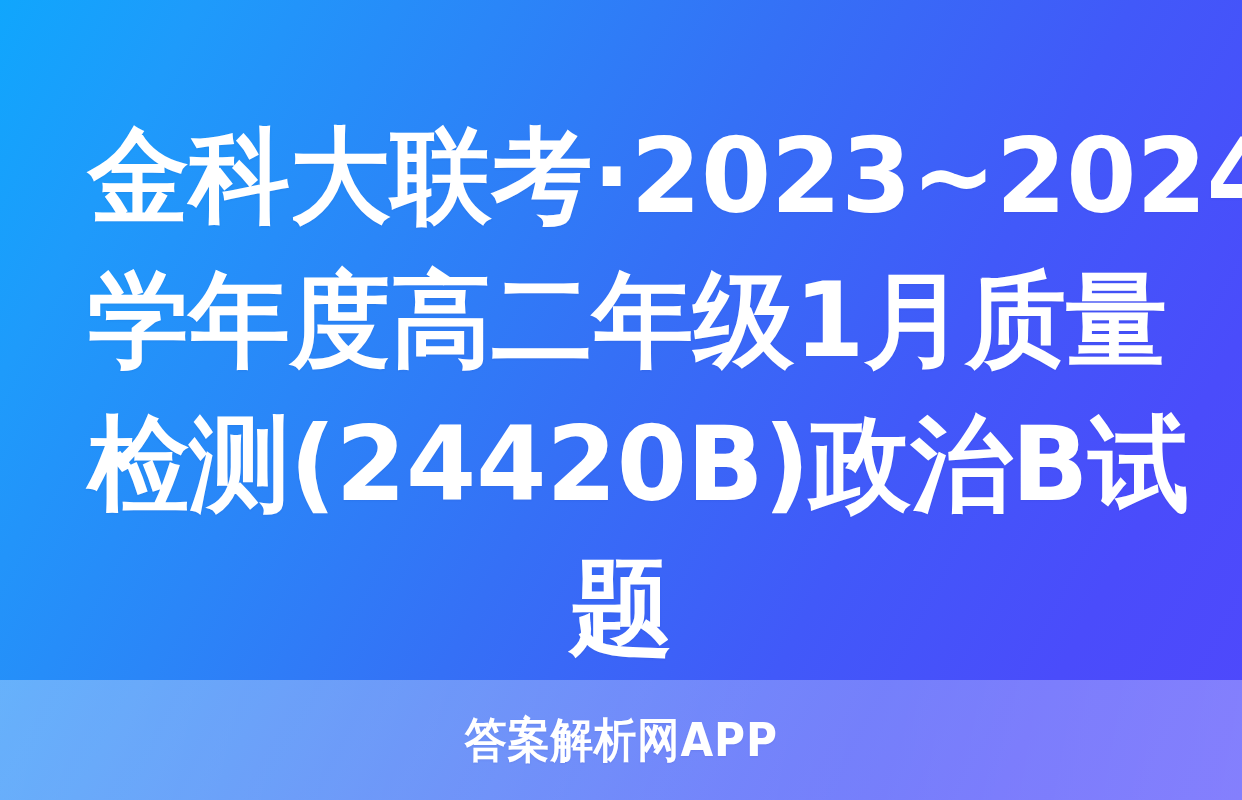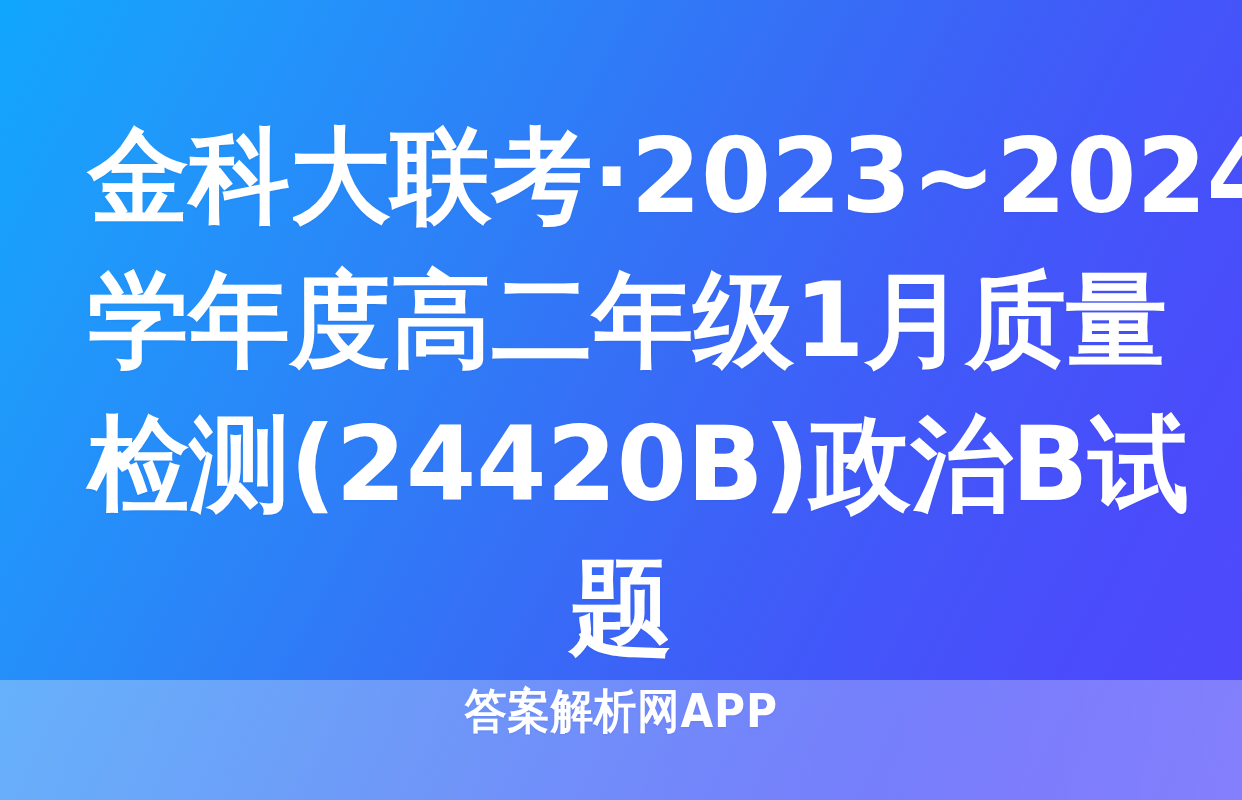--- a/index.html
+++ b/index.html
@@ -60,21 +60,21 @@
     left: 0;
     right: 0;
     top: 680px;
     height: 120px;
     background: linear-gradient(100deg,
                 rgba(255,255,255,0.30) 0%,
                 rgba(255,255,255,0.28) 40%,
                 rgba(255,255,255,0.26) 70%,
                 rgba(255,255,255,0.30) 100%);
     display: flex;
-    align-items: flex-start;
+    align-items: center;
     justify-content: center;
   }
 
   #footer-text {
     color: #ffffff;
     font-size: 47px;
     font-weight: 700;
     letter-spacing: 1px;
     transform: scaleX(0.9);
     white-space: nowrap;

